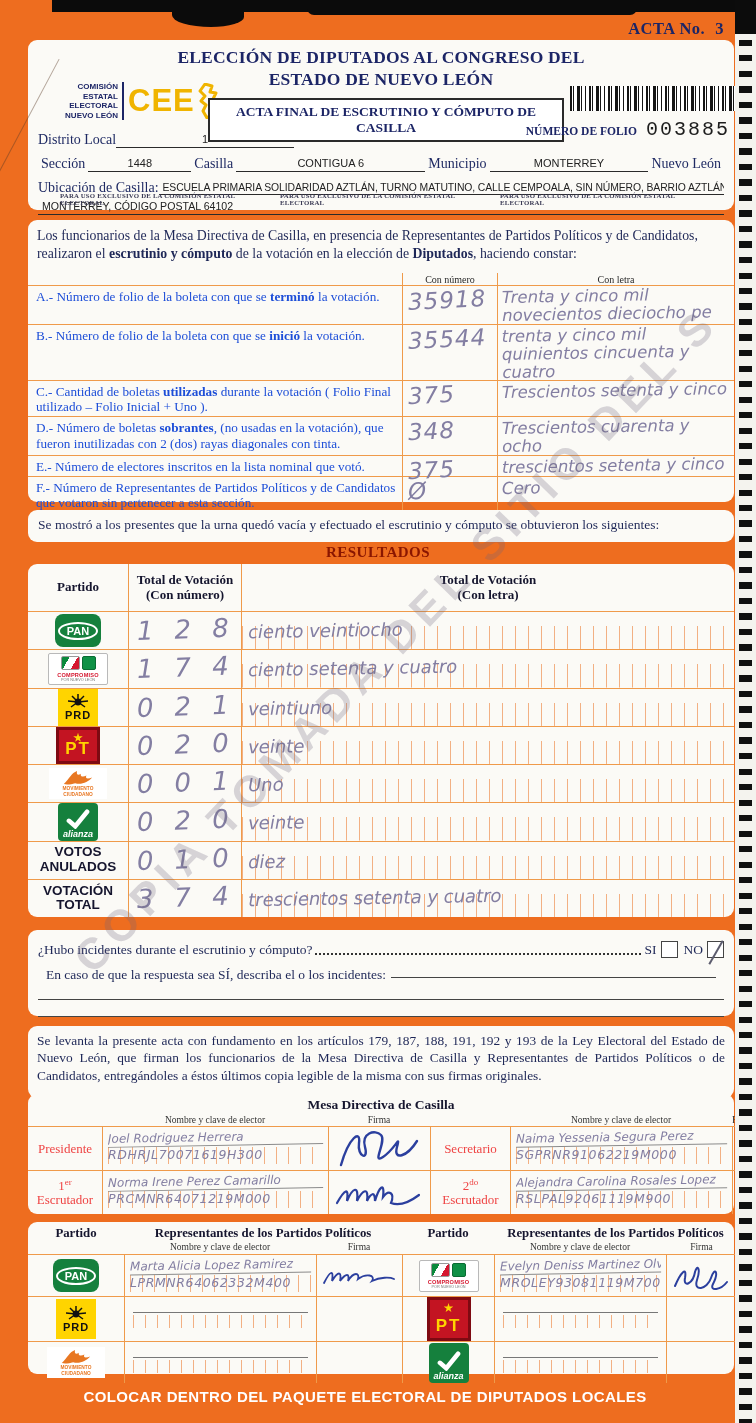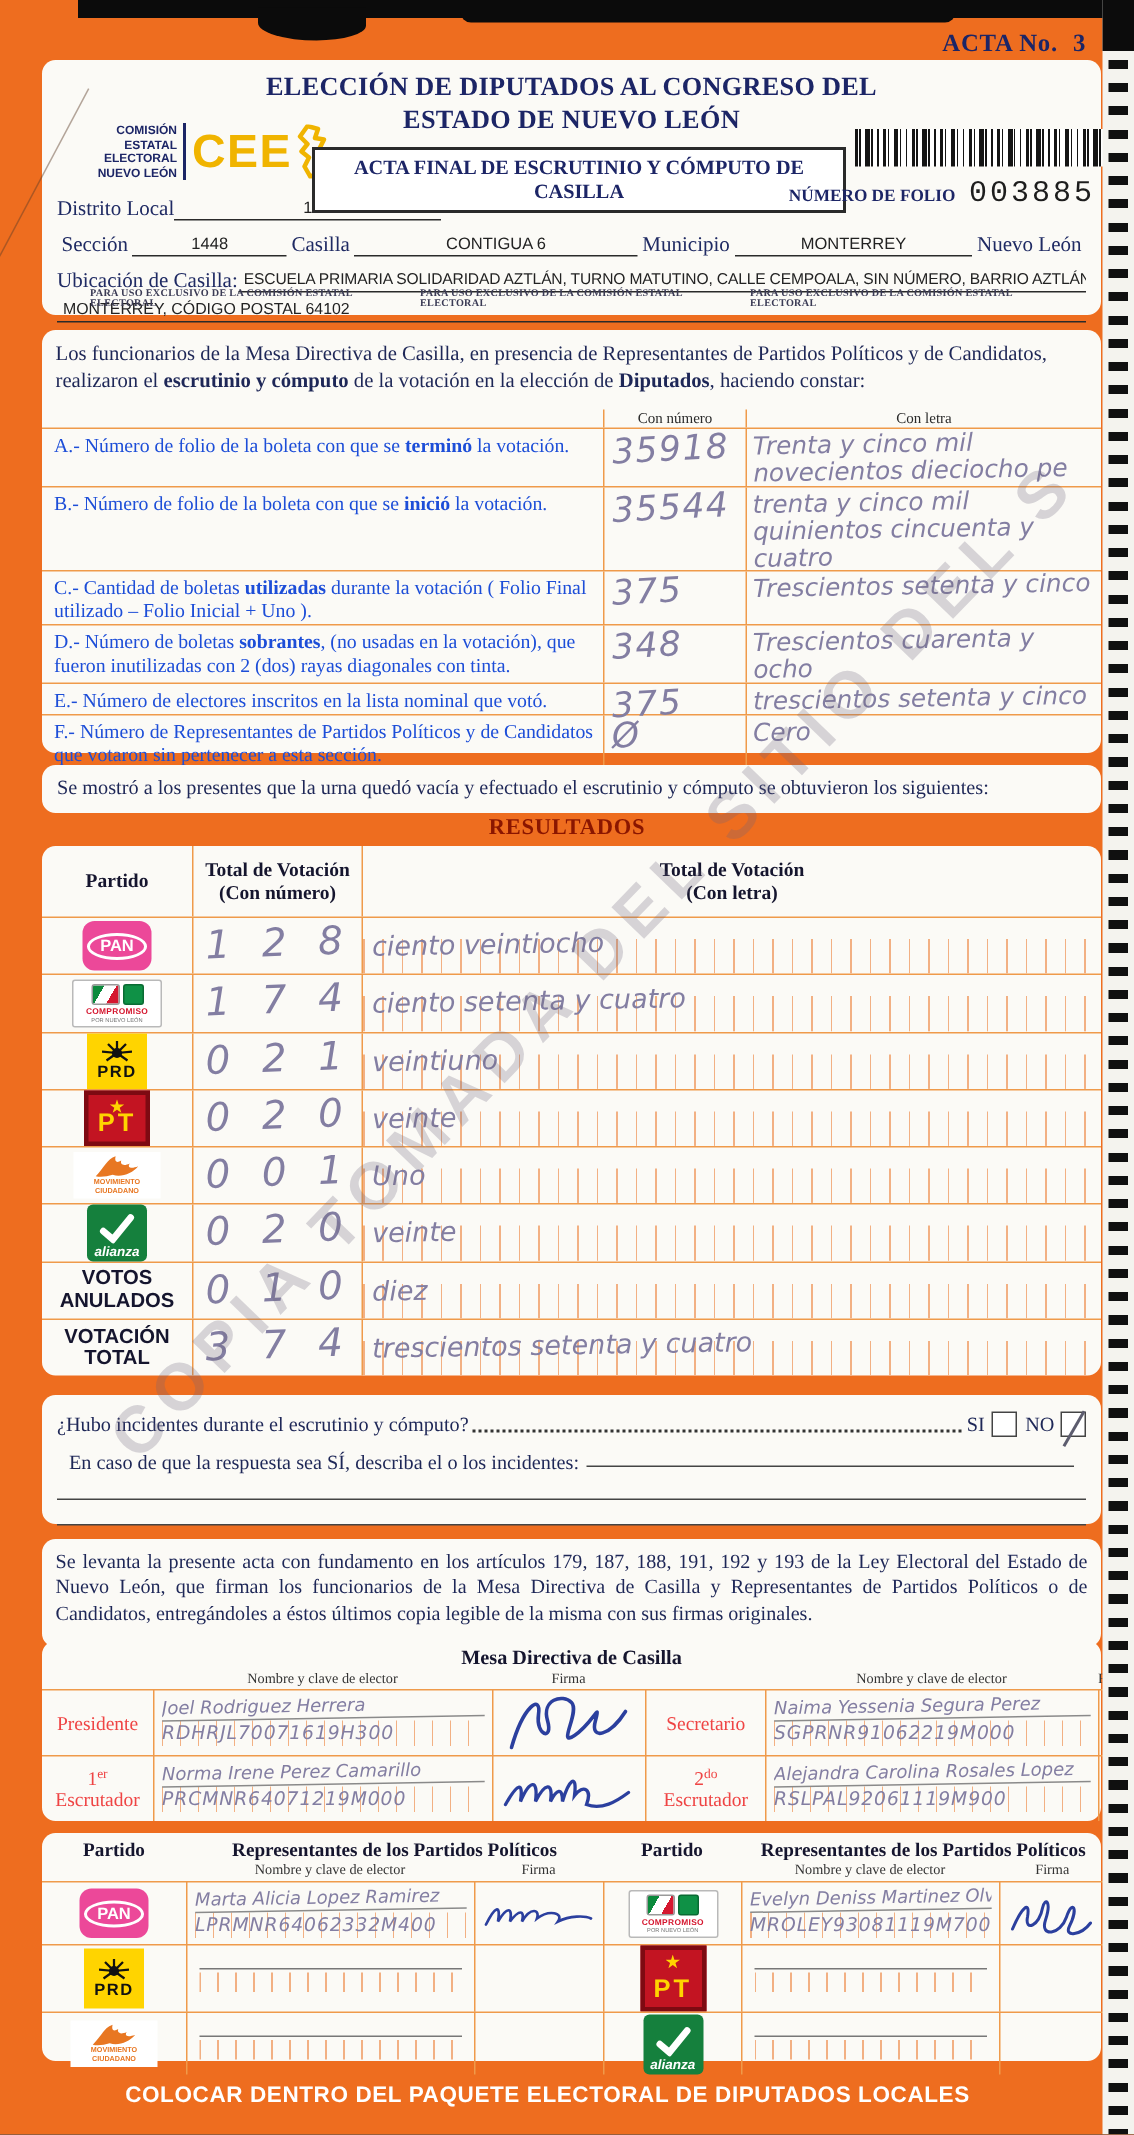--- a/index.html
+++ b/index.html
@@ -35,21 +35,21 @@
   .cee-acr{font:bold 31px "Liberation Sans",sans-serif;color:#f0b400;letter-spacing:1px;}
   .nl-shape{margin-left:2px;}
   .acta-box{position:absolute;left:180px;top:58px;width:348px;text-align:center;background:#fff;
       border:2px solid #2a2a2a;padding:4px 2px;font-weight:bold;font-size:13.5px;color:#1c2566;}
   .barcode{position:absolute;left:542px;top:46px;width:166px;height:25px;background:
       repeating-linear-gradient(90deg,#141414 0 2px,#fff 2px 3px,#141414 3px 4px,#fff 4px 7px,
       #141414 7px 10px,#fff 10px 11px,#141414 11px 12px,#fff 12px 15px,#141414 15px 16px,#fff 16px 19px);}
   .folio-row{position:absolute;right:4px;top:78px;display:flex;align-items:baseline;gap:9px;}
   .folio-label{font:bold 11.5px "Liberation Serif",serif;color:#1c2566;}
   .folio-value{font:20px "Liberation Mono",monospace;color:#1d1d1d;letter-spacing:2px;}
-  .frow{position:absolute;display:flex;align-items:flex-start;font-size:14px;color:#1f2a63;}
+  .frow{position:absolute;display:flex;align-items:center;font-size:14px;color:#1f2a63;}
   .uline{border-bottom:1.4px solid #2a2a2a;display:flex;justify-content:center;
       font:11px "Liberation Sans",sans-serif;color:#222;padding:0 4px;line-height:1.3;}
   .f1{top:92px;left:10px;}  .f1 .uline{width:170px;}
   .f2{top:116px;left:10px;right:10px;}
   .f2 .lbl{margin:0 3px;white-space:nowrap;}
   .u-seccion{flex:0 0 95px;} .u-casilla{flex:1.2;} .u-municipio{flex:1;}
   .f3{top:140px;left:10px;right:10px;}
   .f3 .uline{flex:1;justify-content:flex-start;white-space:nowrap;overflow:hidden;
       font-size:10.4px;letter-spacing:-.1px;}
   .f4{top:160px;left:10px;right:10px;}
@@ -86,21 +86,21 @@
   .c-letra{flex:1;position:relative;}
   .res-row{display:flex;flex:1;border-bottom:1px solid #ef9a4a;min-height:36px;}
   .res-row:last-child{border-bottom:none;}
   .ticks{background-image:repeating-linear-gradient(90deg,#f2b083 0 1px,transparent 1px 13px);
       background-size:100% 62%;background-position:left bottom;background-repeat:no-repeat;}
   .hw-rnum{position:absolute;left:8px;top:2px;font-size:26px;letter-spacing:21px;transform:rotate(-2deg);}
   .hw-rletra{display:block;padding:5px 2px 0 6px;font-size:18px;transform:rotate(-1deg);white-space:nowrap;}
   .rowlabel{font-weight:bold;font-size:13.5px;line-height:1.1;color:#15152e;text-align:center;
       font-family:Liberation Sans, sans-serif;}
   
-  .logo-pan{width:46px;height:33px;background:#ec4899;border-radius:8px;display:flex;
+  .logo-pan{width:46px;height:33px;background:#15803d;border-radius:8px;display:flex;
       align-items:center;justify-content:center;}
   .logo-pan b{border:2px solid #fff;border-radius:50%;padding:1px 7px;color:#fff;
       font:bold 11px "Liberation Sans",sans-serif;}
   .logo-comp{width:56px;background:#fff;border:1px solid #b9b9b9;border-radius:2px;
       display:flex;flex-direction:column;align-items:center;padding:2px 1px;}
   .comp-minis{display:flex;gap:2px;align-items:center;}
   .mini-pri{width:17px;height:12px;border:1px solid #999;border-radius:2px;
       background:linear-gradient(120deg,#0b8a3c 0 32%,#fff 32% 66%,#d5172f 66%);}
   .mini-pvem{width:12px;height:12px;border-radius:2px;background:#0f9146;border:1px solid #0a6b33;}
   .comp-name{font:bold 5.6px "Liberation Sans",sans-serif;color:#d5172f;margin-top:2px;letter-spacing:.2px;}

